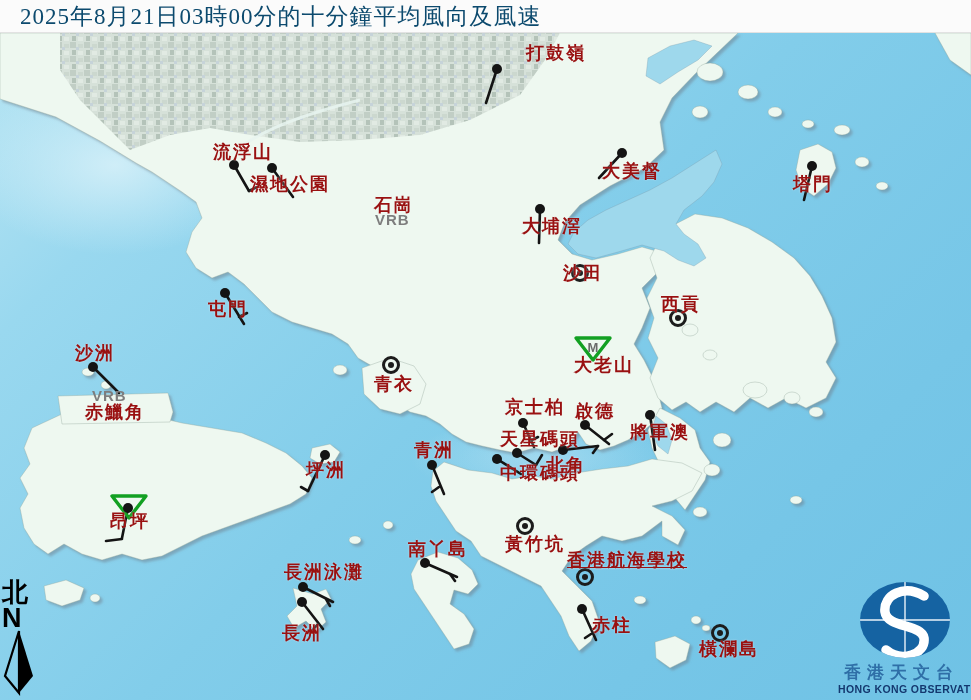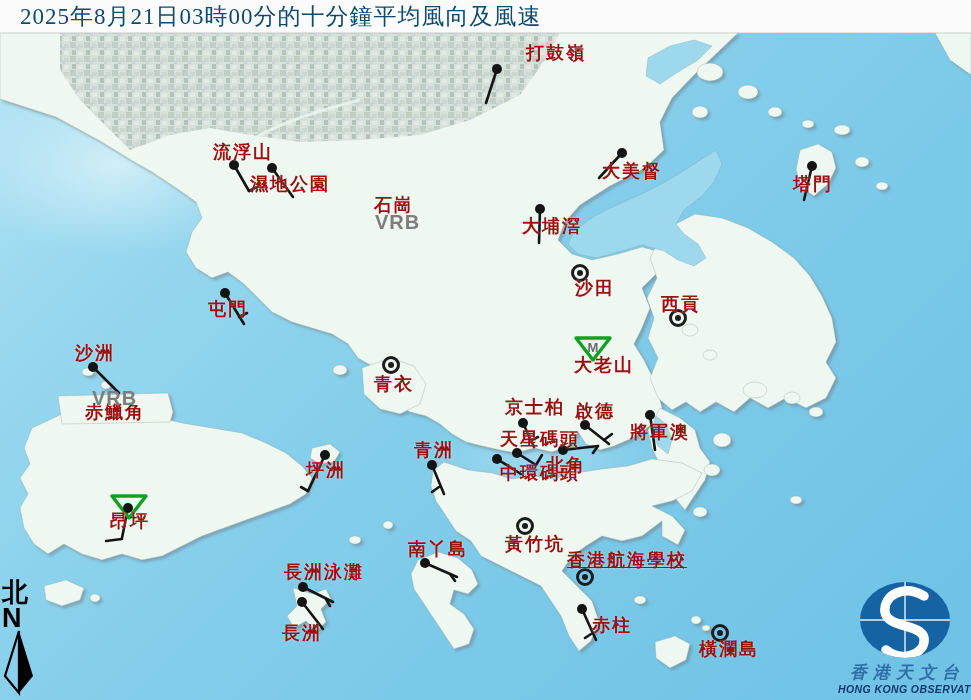--- a/index.html
+++ b/index.html
@@ -11,27 +11,27 @@
   
   #title-bar{position:absolute;left:0;top:0;width:971px;height:33px;background:#fbfbfb;
     border-bottom:1px solid #e2e2e2;display:flex;align-items:center;}
   #title-text{font-family:"Liberation Serif",serif;font-size:23px;color:#0c4a6e;
     padding-left:20px;letter-spacing:1px;white-space:nowrap;}
   
   .st-label{position:absolute;color:#991111;font-family:"Liberation Serif",serif;
     font-weight:bold;font-size:18px;line-height:1;letter-spacing:2px;white-space:nowrap;
     text-shadow:0 0 2px rgba(255,255,255,0.55);}
   .vrb-label{position:absolute;color:#7d7d7d;font-family:"Liberation Sans",sans-serif;
-    font-weight:bold;font-size:20px;line-height:1;letter-spacing:1px;}
+    font-weight:bold;font-size:15px;line-height:1;letter-spacing:1px;}
   
   #north{position:absolute;left:2px;top:580px;width:40px;color:#000;}
   #north-hanzi{font-family:"Liberation Serif",serif;font-size:26px;font-weight:bold;line-height:1;}
   #north-letter{font-family:"Liberation Sans",sans-serif;font-size:27px;font-weight:bold;line-height:0.95;}
   
-  #logo{position:absolute;left:838px;top:578px;width:133px;text-align:center;font-style:italic;}
+  #logo{position:absolute;left:838px;top:578px;width:133px;text-align:left;}
   #logo-cn{font-family:"Liberation Serif",serif;font-size:17px;font-weight:bold;color:#2f6fa7;
     letter-spacing:6px;line-height:1.1;margin-top:2px;white-space:nowrap;padding-left:6px;}
   #logo-en{font-family:"Liberation Sans",sans-serif;font-size:10.5px;font-weight:bold;color:#14386f;
     letter-spacing:0.4px;line-height:1.2;white-space:nowrap;}
 </style>
 </head>
 <body>
 
 <div id="stage">
 
@@ -202,21 +202,21 @@
 
   <div class="layer" id="labels">
       <div class="st-label" style="left: 478px; top: 44px; margin-left: 48px;">打鼓嶺</div>
       <div class="st-label" style="left: 213px; top: 143px;">流浮山</div>
       <div class="st-label" style="left: 250px; top: 175px;">濕地公園</div>
       <div class="st-label" style="left: 374px; top: 196px;">石崗</div>
       <div class="vrb-label" style="left: 375px; top: 212px;">VRB</div>
       <div class="st-label" style="left: 602px; top: 162px;">大美督</div>
       <div class="st-label" style="left: 793px; top: 175px;">塔門</div>
       <div class="st-label" style="left: 522px; top: 217px;">大埔滘</div>
-      <div class="st-label" style="left: 563px; top: 279px; margin-left: 12px;">沙田</div>
+      <div class="st-label" style="left: 563px; top: 264px;">沙田</div>
       <div class="st-label" style="left: 661px; top: 296px; font-family: Liberation Mono, monospace;">西貢</div>
       <div class="st-label" style="left: 208px; top: 300px;">屯門</div>
       <div class="st-label" style="left: 574px; top: 326px; margin-top: 30px;">大老山</div>
       <div class="st-label" style="left: 75px; top: 344px;">沙洲</div>
       <div class="st-label" style="left: 85px; top: 403px;">赤鱲角</div>
       <div class="vrb-label" style="left: 92px; top: 388px;">VRB</div>
       <div class="st-label" style="left: 374px; top: 375px;">青衣</div>
       <div class="st-label" style="left: 505px; top: 398px;">京士柏</div>
       <div class="st-label" style="left: 575px; top: 402px;">啟德</div>
       <div class="st-label" style="left: 630px; top: 423px;">將軍澳</div>

